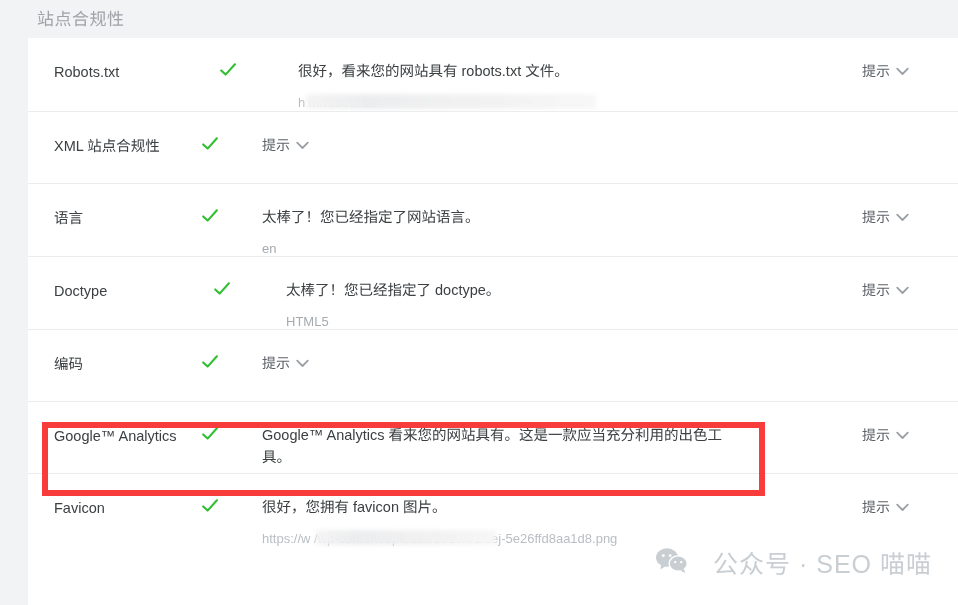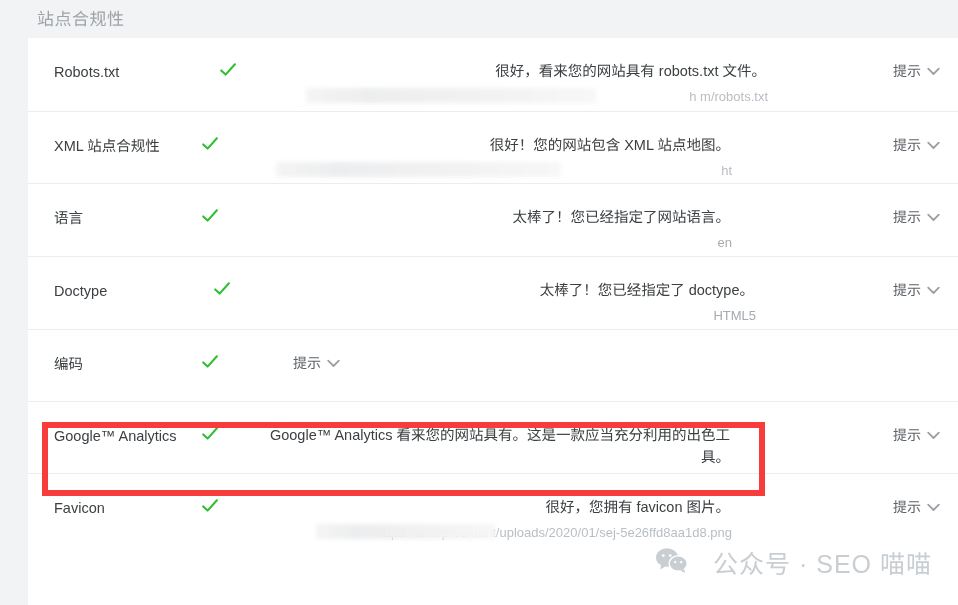--- a/index.html
+++ b/index.html
@@ -81,33 +81,32 @@
     height: 20px;
     line-height: 20px;
   }
 
   .row-body {
     box-sizing: border-box;
     flex: 1 1 auto;
     padding-top: 22px;
     padding-right: 24px;
     min-width: 0;
-    text-align: right;
   }
   .row-desc {
     font-size: 14.5px;
     color: #3c4043;
     line-height: 22px;
     max-width: 468px;
   }
   .row-url {
     font-size: 13px;
     color: #a6abb0;
     line-height: 20px;
-    margin-top: 5px;
+    margin-top: 11px;
     max-width: 470px;
     word-break: break-all;
   }
   .row-url.redacted {
     position: relative;
     color: #b9bec3;
     filter: blur(0px);
   }
   
   .redact-mask {
@@ -123,21 +122,21 @@
     filter: blur(2.2px);
     pointer-events: none;
   }
 
   .row-action {
     box-sizing: border-box;
     width: 96px;
     flex: 0 0 96px;
     padding-top: 22px;
     padding-right: 18px;
-    text-align: right;
+    text-align: left;
     white-space: nowrap;
     cursor: pointer;
   }
   .hint-label {
     font-size: 14px;
     color: #5f6368;
     vertical-align: middle;
   }
   .chevron-icon {
     display: inline-block;
@@ -196,24 +195,20 @@
         </div>
         <div class="row-action"><span class="hint-label">提示</span><span class="chevron-icon"><svg width="13" height="9" viewBox="0 0 13 9" aria-hidden="true">
               <path d="M1.2 1.6 L6.5 7 L11.8 1.6" fill="none" stroke="#9aa0a6" stroke-width="1.8" stroke-linecap="round" stroke-linejoin="round"></path>
             </svg></span></div>
       </div>
       <div class="row" style="height: 72px;">
         <div class="row-label">XML 站点合规性</div>
         <div class="row-status"><span class="check-icon"><svg width="20" height="20" viewBox="0 0 20 20" aria-hidden="true">
               <path d="M3.2 10.4 L7.6 14.6 L16.9 4.3" fill="none" stroke="#2fbf2f" stroke-width="2.1" stroke-linecap="round" stroke-linejoin="round"></path>
             </svg></span></div>
-        <div class="row-body">
-          <div class="row-desc">很好！您的网站包含 XML 站点地图。</div>
-          <div class="row-url redacted">ht                                                  <span class="redact-mask" style="left: 14px; width: 285px;"></span></div>
-        </div>
         <div class="row-action"><span class="hint-label">提示</span><span class="chevron-icon"><svg width="13" height="9" viewBox="0 0 13 9" aria-hidden="true">
               <path d="M1.2 1.6 L6.5 7 L11.8 1.6" fill="none" stroke="#9aa0a6" stroke-width="1.8" stroke-linecap="round" stroke-linejoin="round"></path>
             </svg></span></div>
       </div>
       <div class="row" style="height: 73px;">
         <div class="row-label">语言</div>
         <div class="row-status"><span class="check-icon"><svg width="20" height="20" viewBox="0 0 20 20" aria-hidden="true">
               <path d="M3.2 10.4 L7.6 14.6 L16.9 4.3" fill="none" stroke="#2fbf2f" stroke-width="2.1" stroke-linecap="round" stroke-linejoin="round"></path>
             </svg></span></div>
         <div class="row-body">

